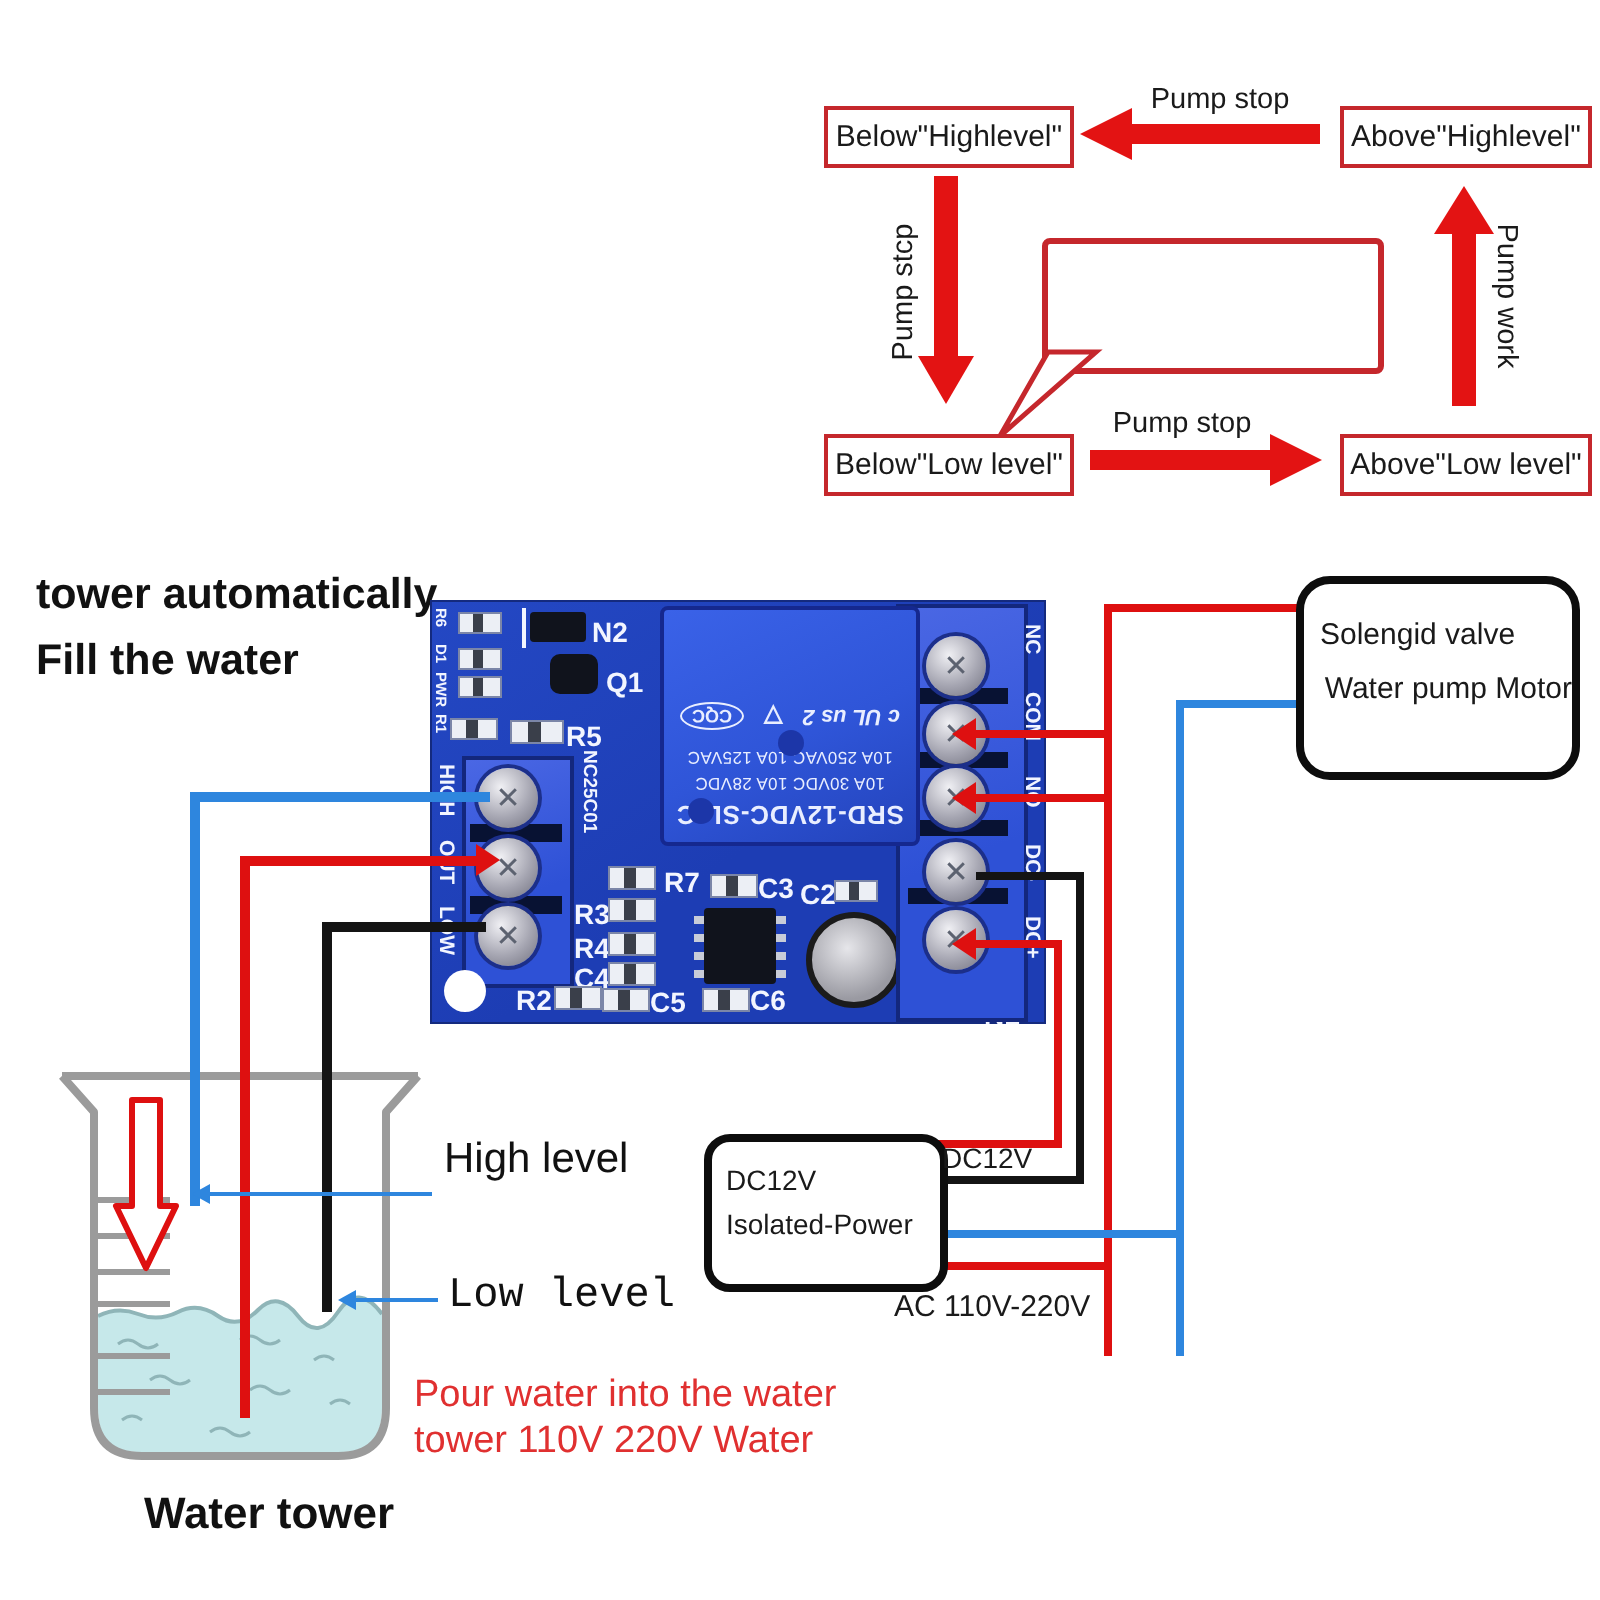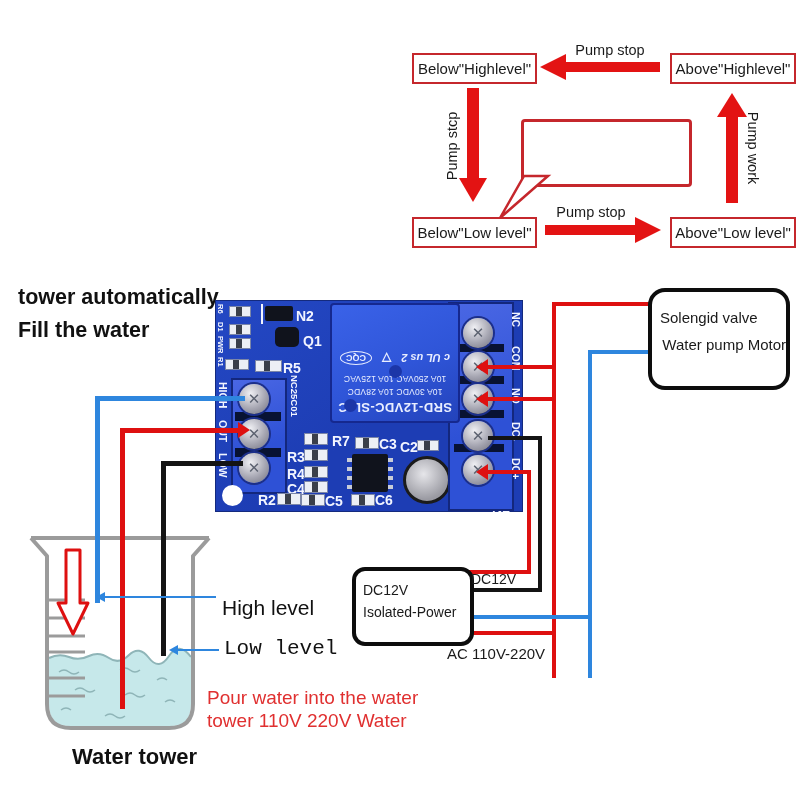--- a/index.html
+++ b/index.html
@@ -272,21 +272,21 @@
 
   <div class="obox" style="left:352px;top:567px;width:107px;height:63px;border-radius:13px;font-size:14px;line-height:22px;padding:8px 0 0 7px;">
     <div>DC12V</div>
     <div>Isolated-Power</div>
   </div>
 
 
   <div class="wirelbl" style="left:471px;top:571px;">DC12V</div>
   <div class="wirelbl" style="left:447px;top:645px;font-size:15px;">AC 110V-220V</div>
 
-  <div class="biglbl" style="left:222px;top:596px;text-align:right;">High level</div>
+  <div class="biglbl" style="left:222px;top:568px;text-align:right;">High level</div>
   <div class="biglbl" style="left:224px;top:637px;font-family:Liberation Mono, monospace;">Low level</div>
   <div class="note" style="left:207px;top:686px;">
     <div>Pour water into the water</div>
     <div>tower 110V 220V Water</div>
   </div>
   <div class="caption" style="left:72px;top:744px;">Water tower</div>
 
 </div>
 
 </body></html>

